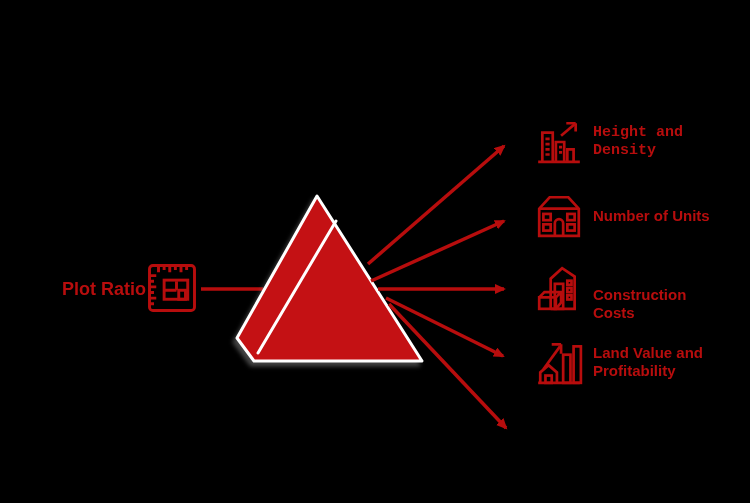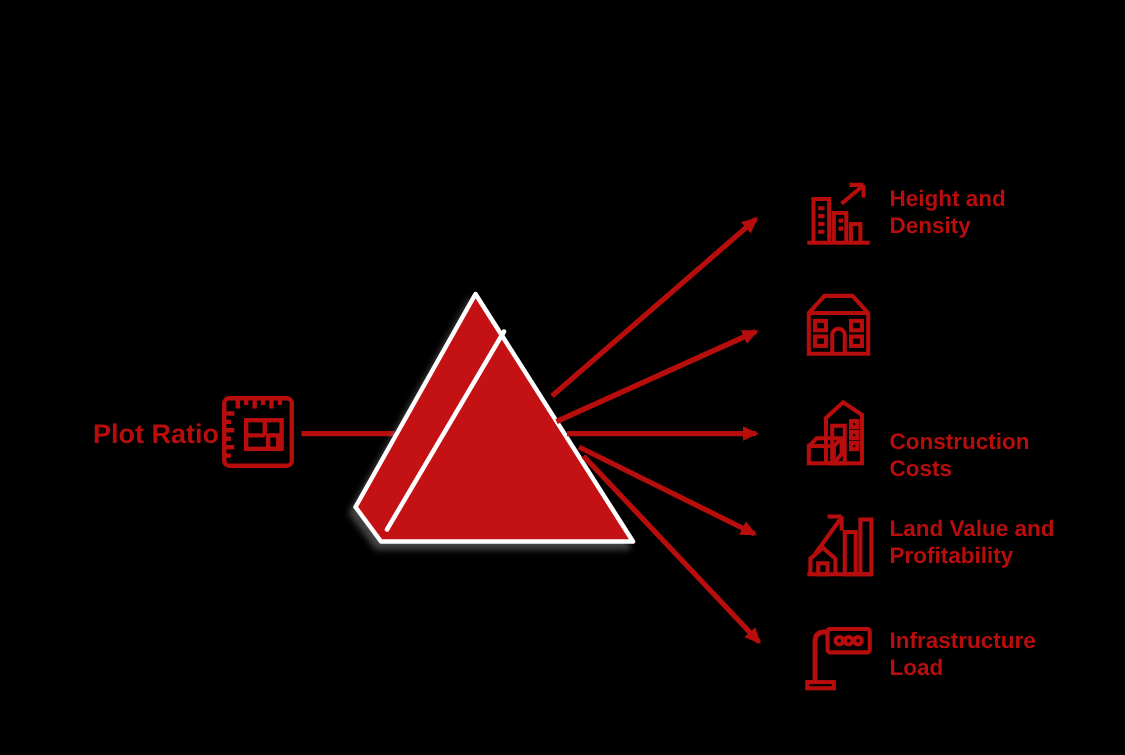--- a/index.html
+++ b/index.html
@@ -16,21 +16,21 @@
   .prism-edge{stroke:var(--outline);stroke-width:3;stroke-linecap:round;}
   .prism-g{filter:drop-shadow(-3px 4px 2px rgba(150,150,150,0.45));}
   .conn,.arrow{stroke:var(--accent);stroke-width:3.5;fill:none;}
   .arrowfill{fill:var(--accent);}
   .plot-label{position:absolute;left:62px;top:281px;color:var(--accent);
     font-size:18px;font-weight:700;line-height:16px;white-space:nowrap;}
   .plot-icon{position:absolute;left:145px;top:261px;width:54px;height:54px;}
   .item{position:absolute;left:534px;display:flex;align-items:center;height:52px;}
   .item .icon{width:50px;height:50px;flex:0 0 50px;margin-right:9px;}
   .item .label{color:var(--accent);font-size:15px;font-weight:700;line-height:18px;}
-  .it0{top:116px;} .it0 .label{width:95px;}
+  .it0{top:116px;} .it0 .label{width:95px;font-family:Liberation Mono, monospace;}
   .it1{top:190px;} .it1 .label{white-space:nowrap;}
   .it2{top:262px;} .it2 .label{width:100px;margin-top:31px;}
   .it3{top:336px;align-items:center;} .it3 .label{width:120px;}
   .it4{top:411px;} .it4 .label{width:108px;}
   .icn{stroke:var(--accent);fill:none;stroke-width:2.6;stroke-linejoin:miter;stroke-linecap:butt;width:100%;height:100%;}
 </style>
 </head>
 <body>
 
 <div class="canvas">
@@ -89,20 +89,21 @@
       <svg class="icn" viewBox="0 0 48 48">
         <path d="M5 43V17L15 6H33L43 17V43Z"></path>
         <path d="M5 17H43"></path>
         <path d="M20 43V31a4 4 0 0 1 8 0V43"></path>
         <rect x="9" y="22" width="7" height="6"></rect>
         <rect x="9" y="32" width="7" height="6"></rect>
         <rect x="32" y="22" width="7" height="6"></rect>
         <rect x="32" y="32" width="7" height="6"></rect>
       </svg>
     </span>
+    <span class="label">Number of Units</span>
   </div>
 
   <div class="item it2">
     <span class="icon">
       <svg class="icn" viewBox="0 0 48 48">
         <path d="M16 44V15L27 5L39 13V44H16"></path>
         <rect x="20" y="20" width="8" height="24"></rect>
         <rect x="32" y="17" width="4" height="4"></rect>
         <rect x="32" y="24" width="4" height="4"></rect>
         <rect x="32" y="31" width="4" height="4"></rect>
@@ -121,27 +122,14 @@
         <rect x="38" y="9" width="7" height="35"></rect>
         <path d="M6 44V34L14 27L22 34V44"></path>
         <rect x="11" y="37" width="6" height="7"></rect>
         <path d="M9 31L25 9"></path>
         <path d="M17 7H26 M26 7V16"></path>
       </svg>
     </span>
     <span class="label">Land Value and Profitability</span>
   </div>
 
-  <div class="item it4">
-    <span class="icon">
-      <svg class="icn" viewBox="0 0 48 48">
-        <path d="M9 41V15Q9 9 15 9H18" stroke-width="3.2"></path>
-        <rect x="4" y="41" width="17" height="4"></rect>
-        <rect x="17" y="7" width="27" height="15" rx="1.5"></rect>
-        <circle cx="24.5" cy="14.5" r="2.4"></circle>
-        <circle cx="30.5" cy="14.5" r="2.4"></circle>
-        <circle cx="36.5" cy="14.5" r="2.4"></circle>
-      </svg>
-    </span>
-    <span class="label">Infrastructure Load</span>
-  </div>
 
 </div>
 
 </body></html>

